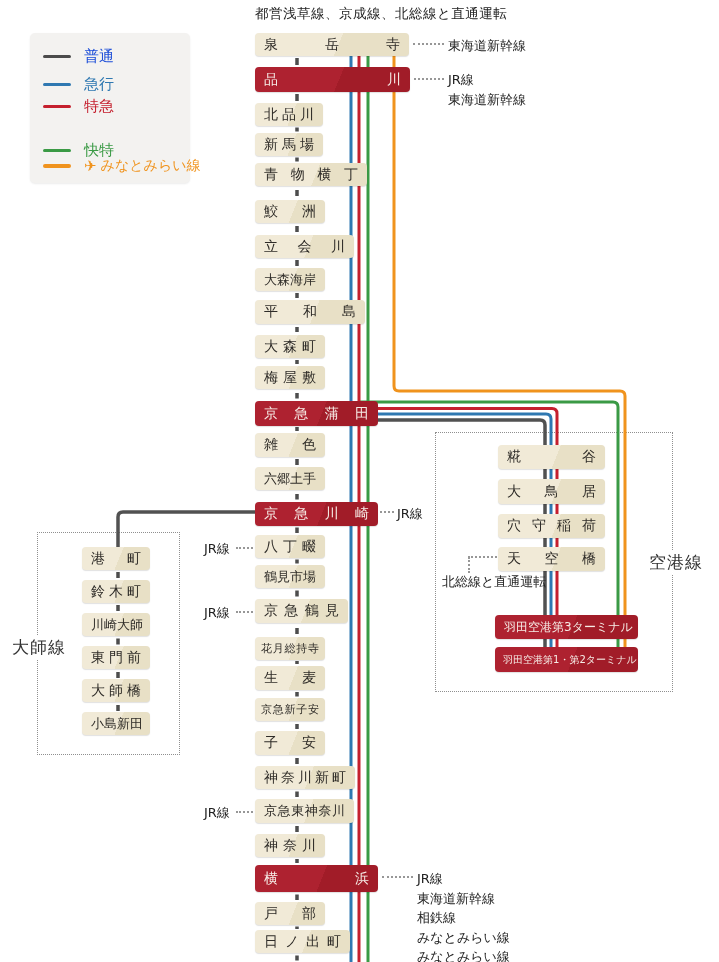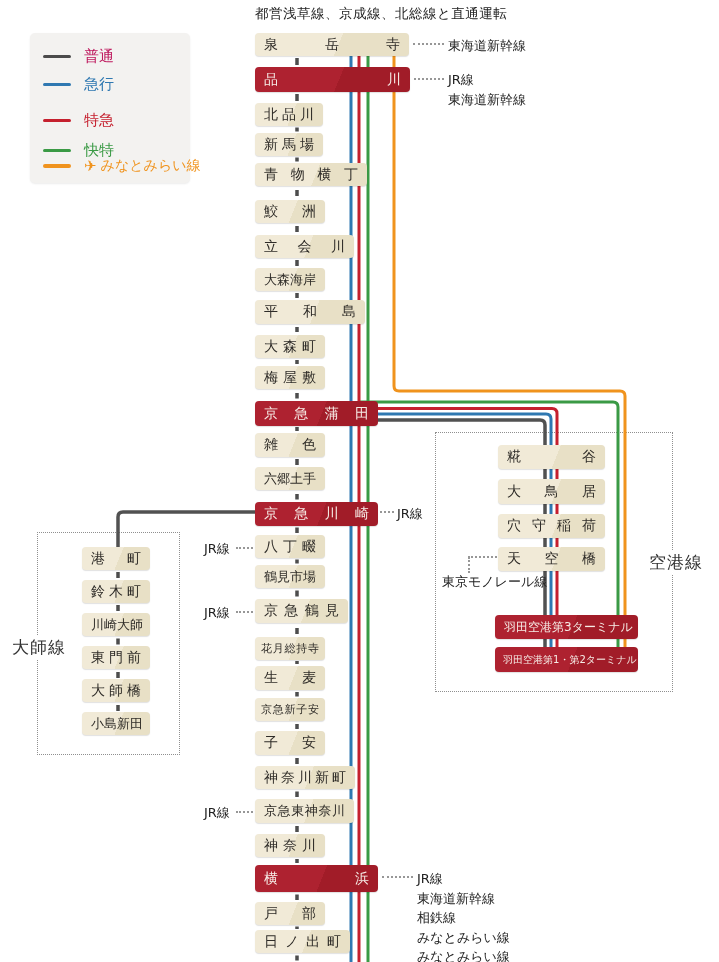--- a/index.html
+++ b/index.html
@@ -5,21 +5,21 @@
   html,body{margin:0;padding:0;}
   body{width:719px;height:962px;background:#fff;font-family:"DejaVu Sans","Liberation Sans",sans-serif;overflow:hidden;}
   .canvas{position:relative;width:719px;height:962px;}
   .title{position:absolute;left:255px;top:5px;font-size:13.5px;color:#222;letter-spacing:.5px;white-space:nowrap;}
   
   .legend{position:absolute;left:30px;top:33px;width:160px;height:150px;border-radius:5px;
           background:linear-gradient(135deg,#f5f4f2 55%,#eeecе9 55%);background-color:#f3f2f0;box-shadow:0 1px 2px rgba(0,0,0,.08);}
   .lg-row{position:absolute;left:13px;display:flex;align-items:center;font-size:15px;white-space:nowrap;}
   .lg-swatch{width:28px;height:3.5px;border-radius:2px;margin-right:13px;flex:none;}
   .plane{font-size:15px;margin-right:4px;line-height:1;}
-  .c-local{color:#be185d}.c-express{color:#2f78b1}.c-ltd{color:#c5202e}.c-rapid{color:#3a9a45}.c-air{color:#f0931d}
+  .c-local{color:#1d4ed8}.c-express{color:#2f78b1}.c-ltd{color:#c5202e}.c-rapid{color:#3a9a45}.c-air{color:#f0931d}
   .b-local{background:#4b4b4b}.b-express{background:#2f78b1}.b-ltd{background:#c5202e}.b-rapid{background:#3a9a45}.b-air{background:#f0931d}
   
   svg.rails{position:absolute;left:0;top:0;}
   .rail{fill:none;stroke-width:3px;}
   .rail.gray{stroke:#515151;stroke-width:3.5px;}
   .rail.blue{stroke:#2f78b1;}
   .rail.red{stroke:#c5202e;}
   .rail.green{stroke:#3a9a45;}
   .rail.orange{stroke:#f0931d;}
   .rail.dashes{stroke:#4d4d4d;stroke-width:3.5px;}
@@ -47,21 +47,21 @@
 
   <div class="legend">
     <div class="lg-row" style="top:14px">
       <span class="lg-swatch b-local"></span>
       <span class="c-local">普通</span>
     </div>
     <div class="lg-row" style="top:42px">
       <span class="lg-swatch b-express"></span>
       <span class="c-express">急行</span>
     </div>
-    <div class="lg-row" style="top:78px">
+    <div class="lg-row" style="top:64px">
       <span class="lg-swatch b-ltd"></span>
       <span class="c-ltd">特急</span>
     </div>
     <div class="lg-row" style="top:108px">
       <span class="lg-swatch b-rapid"></span>
       <span class="c-rapid">快特</span>
     </div>
     <div class="lg-row" style="top:124px;font-size:14px">
       <span class="lg-swatch b-air"></span>
       <span class="plane c-air">✈</span>
@@ -347,15 +347,15 @@
   <div class="dash-h" style="left:236px;top:547px;width:17px"></div>
 
   <div class="note" style="left:204px;top:603px">JR線</div>
   <div class="dash-h" style="left:236px;top:611px;width:17px"></div>
 
   <div class="note" style="left:204px;top:803px">JR線</div>
   <div class="dash-h" style="left:236px;top:811px;width:17px"></div>
 
   <div class="dash-h" style="left:468px;top:556px;width:29px"></div>
   <div class="dash-v" style="left:468px;top:557px;height:16px"></div>
-  <div class="note" style="left:442px;top:572px">東京モノレール線</div>
+  <div class="note" style="left:442px;top:572px">北総線と直通運転</div>
 
 </div>
 
 </body></html>

